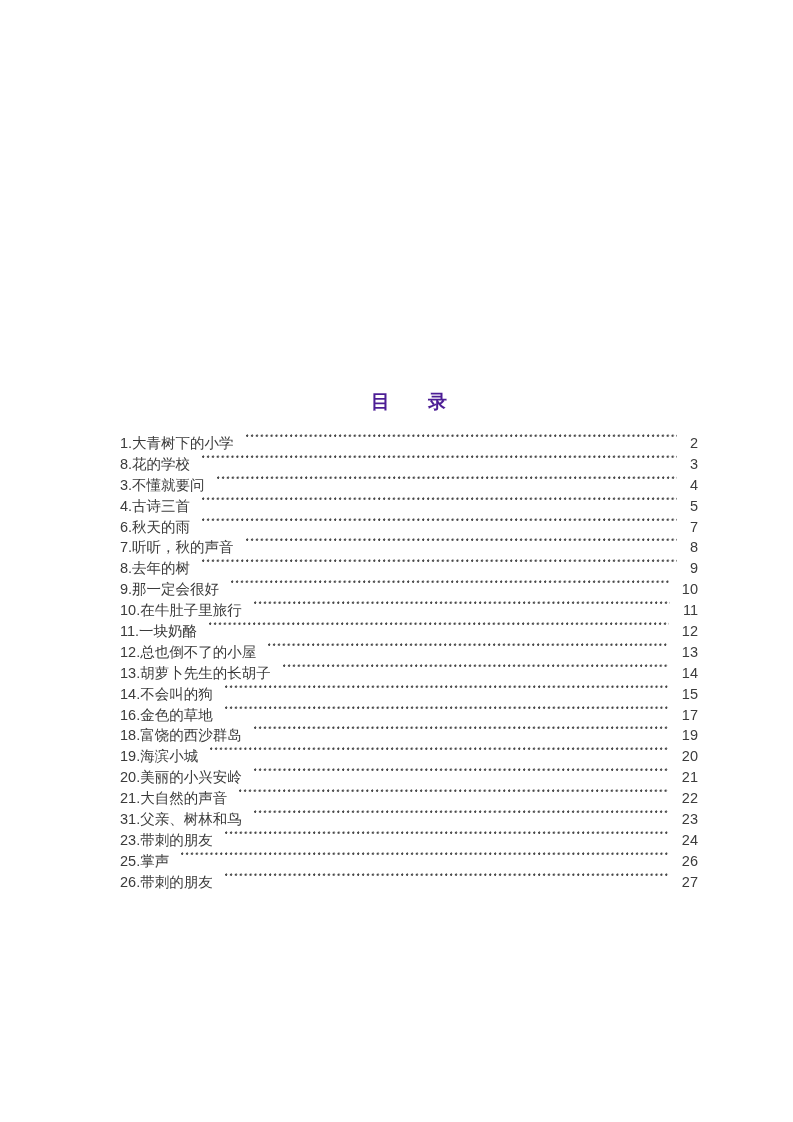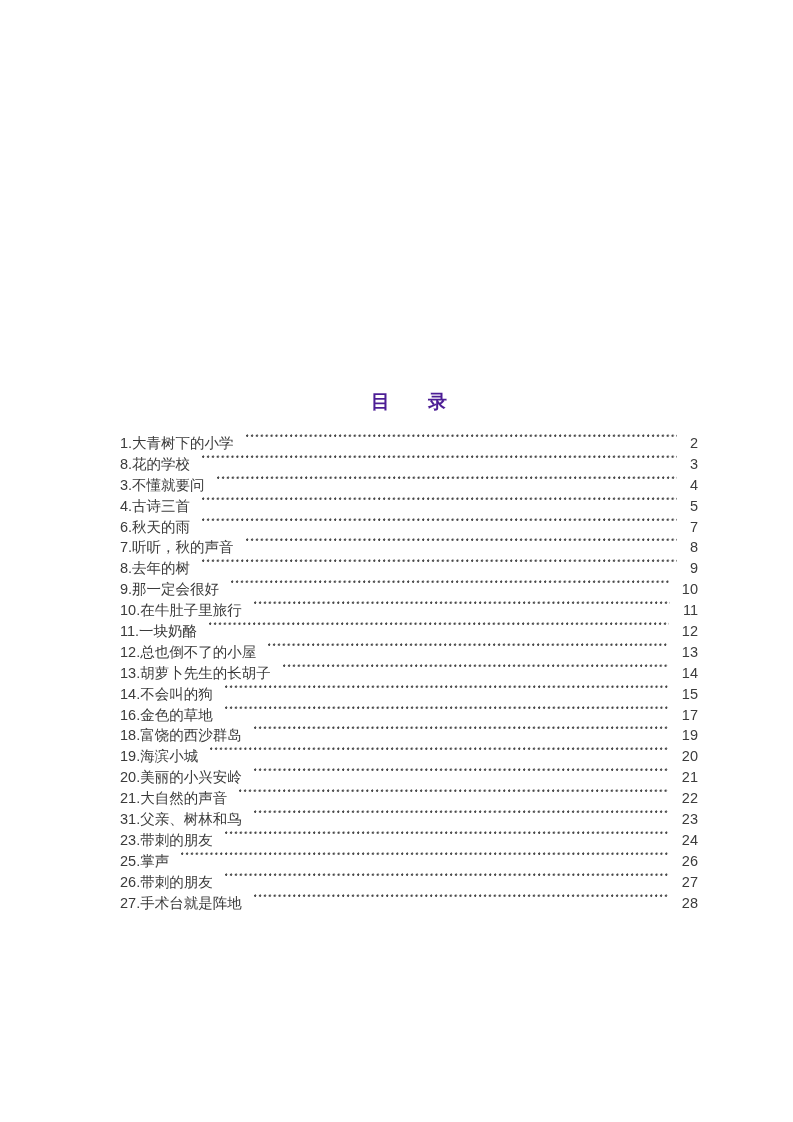--- a/index.html
+++ b/index.html
@@ -193,19 +193,14 @@
     <span class="toc-leader"></span>
     <span class="toc-page">26</span>
   </div>
 
   <div class="toc-row">
     <span class="toc-label">26.带刺的朋友</span>
     <span class="toc-leader"></span>
     <span class="toc-page">27</span>
   </div>
 
-  <div class="toc-row">
-    <span class="toc-label">27.手术台就是阵地</span>
-    <span class="toc-leader"></span>
-    <span class="toc-page">28</span>
-  </div>
 </div>
 </div>
 
 </body></html>

